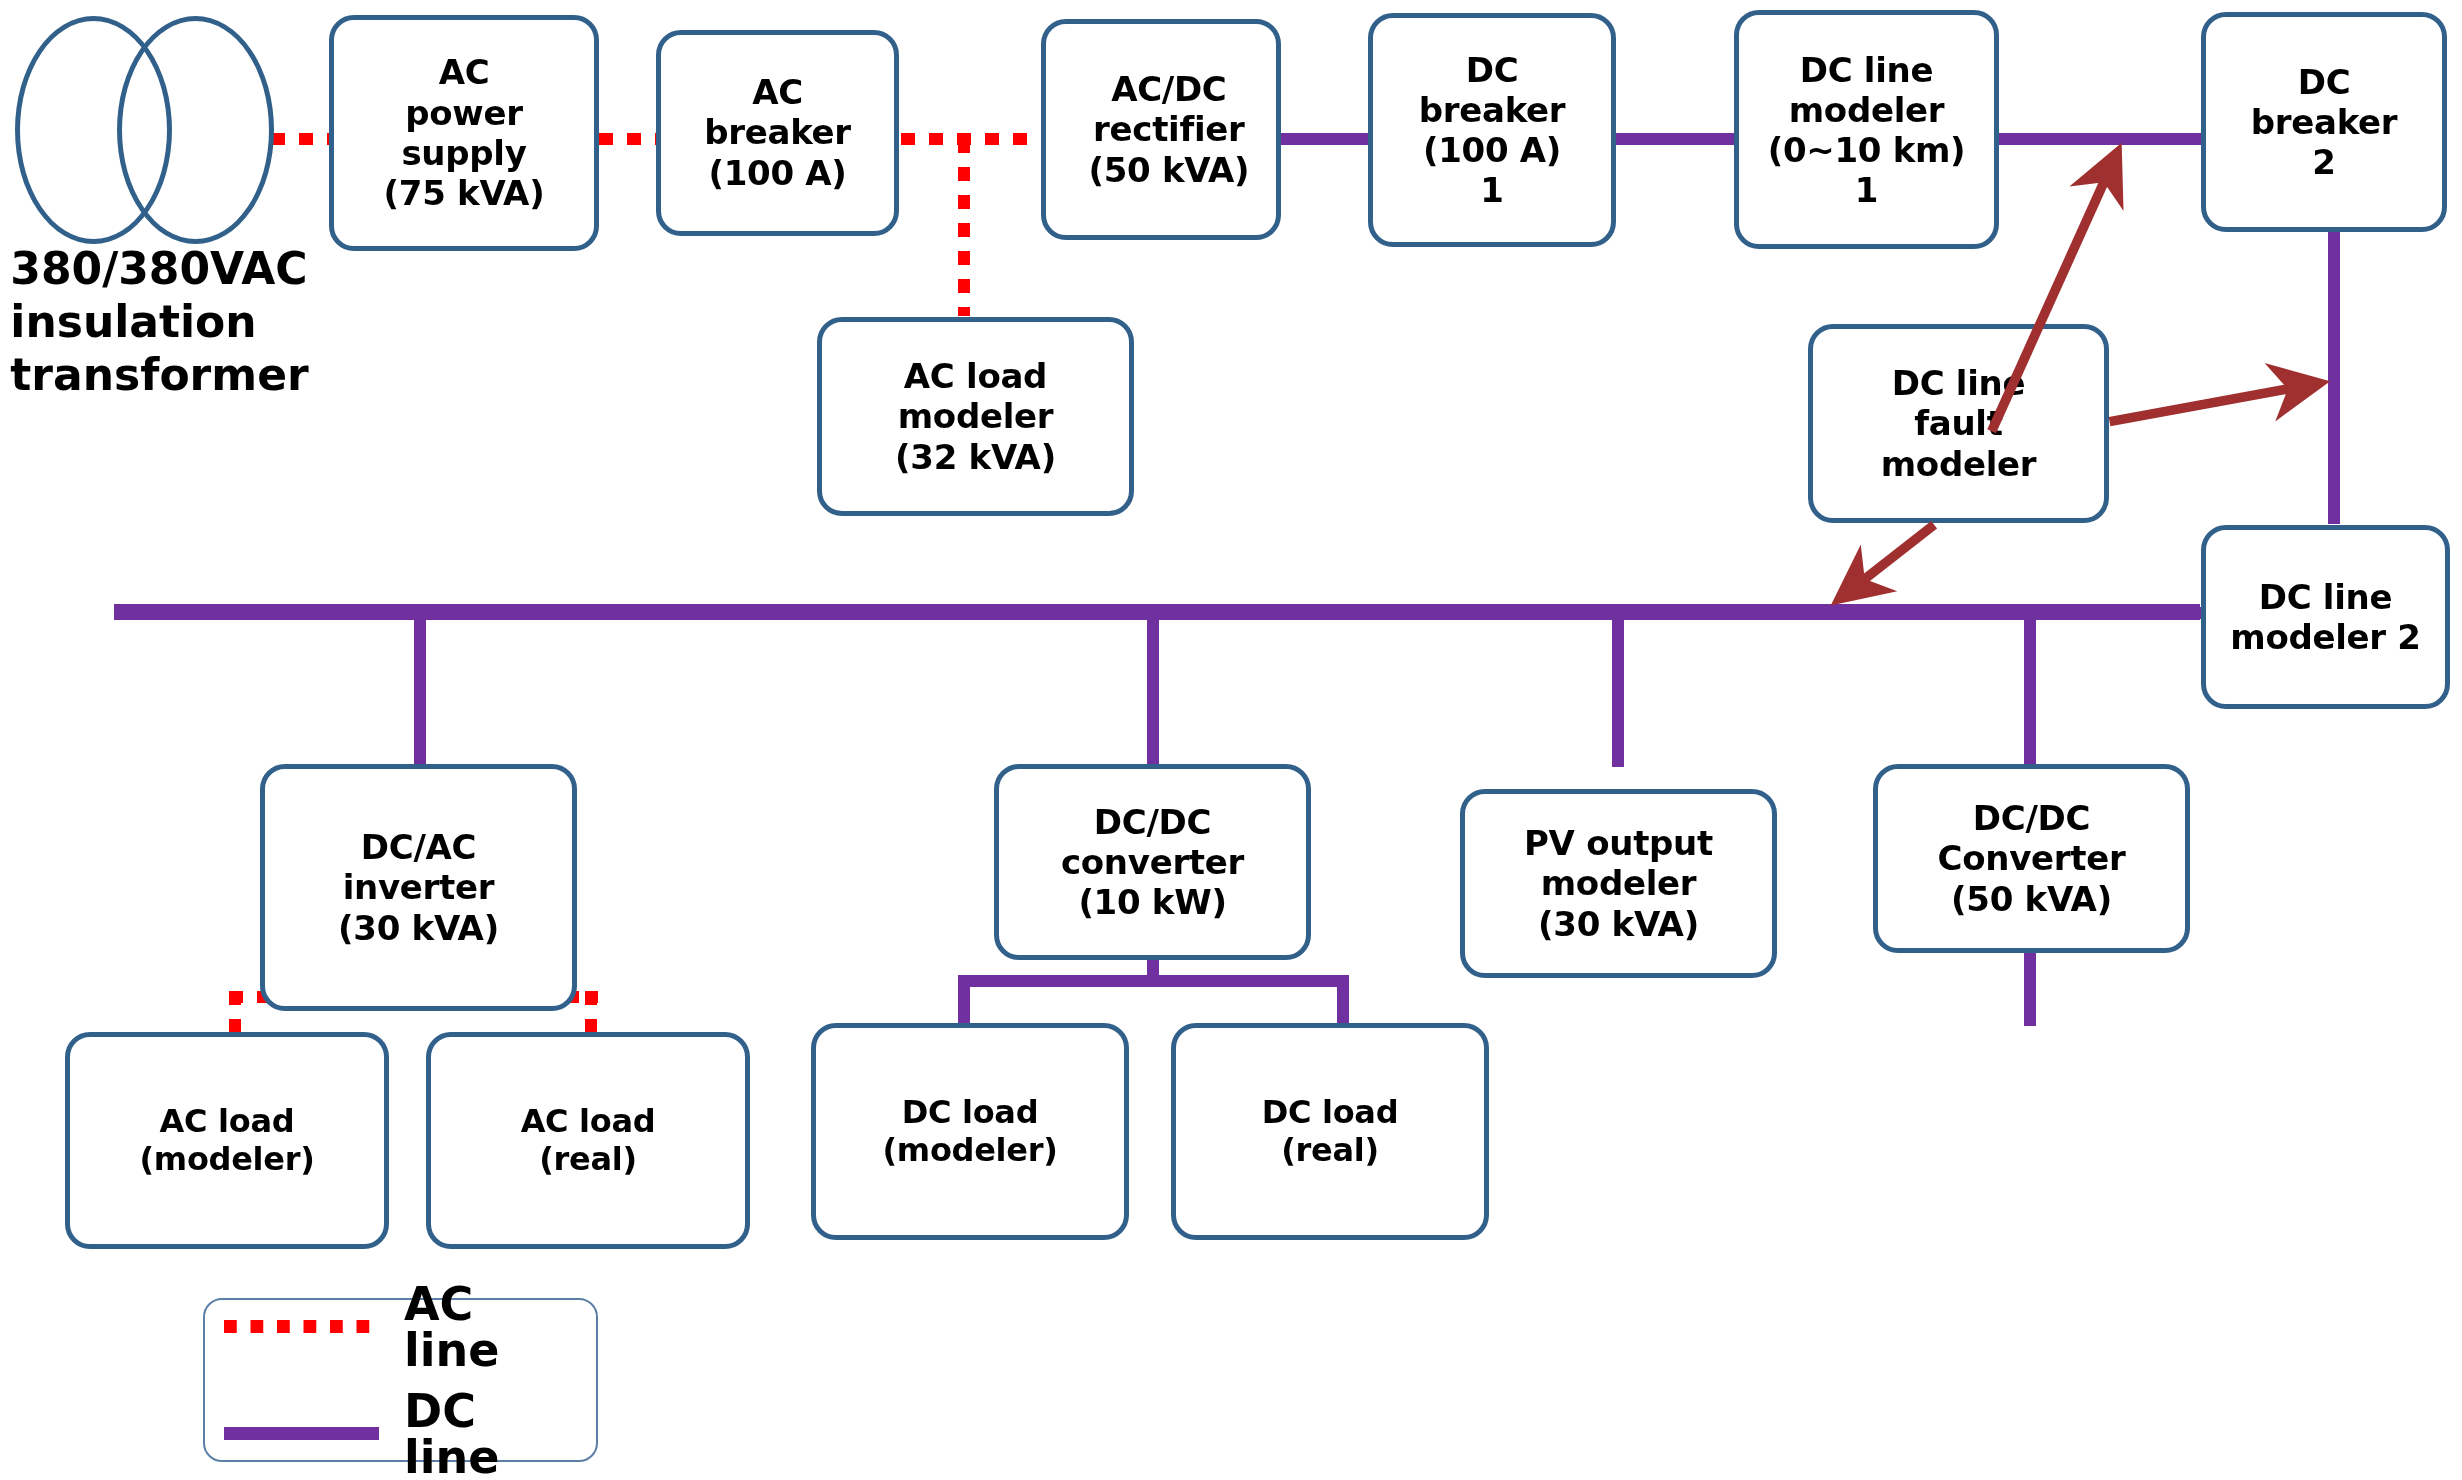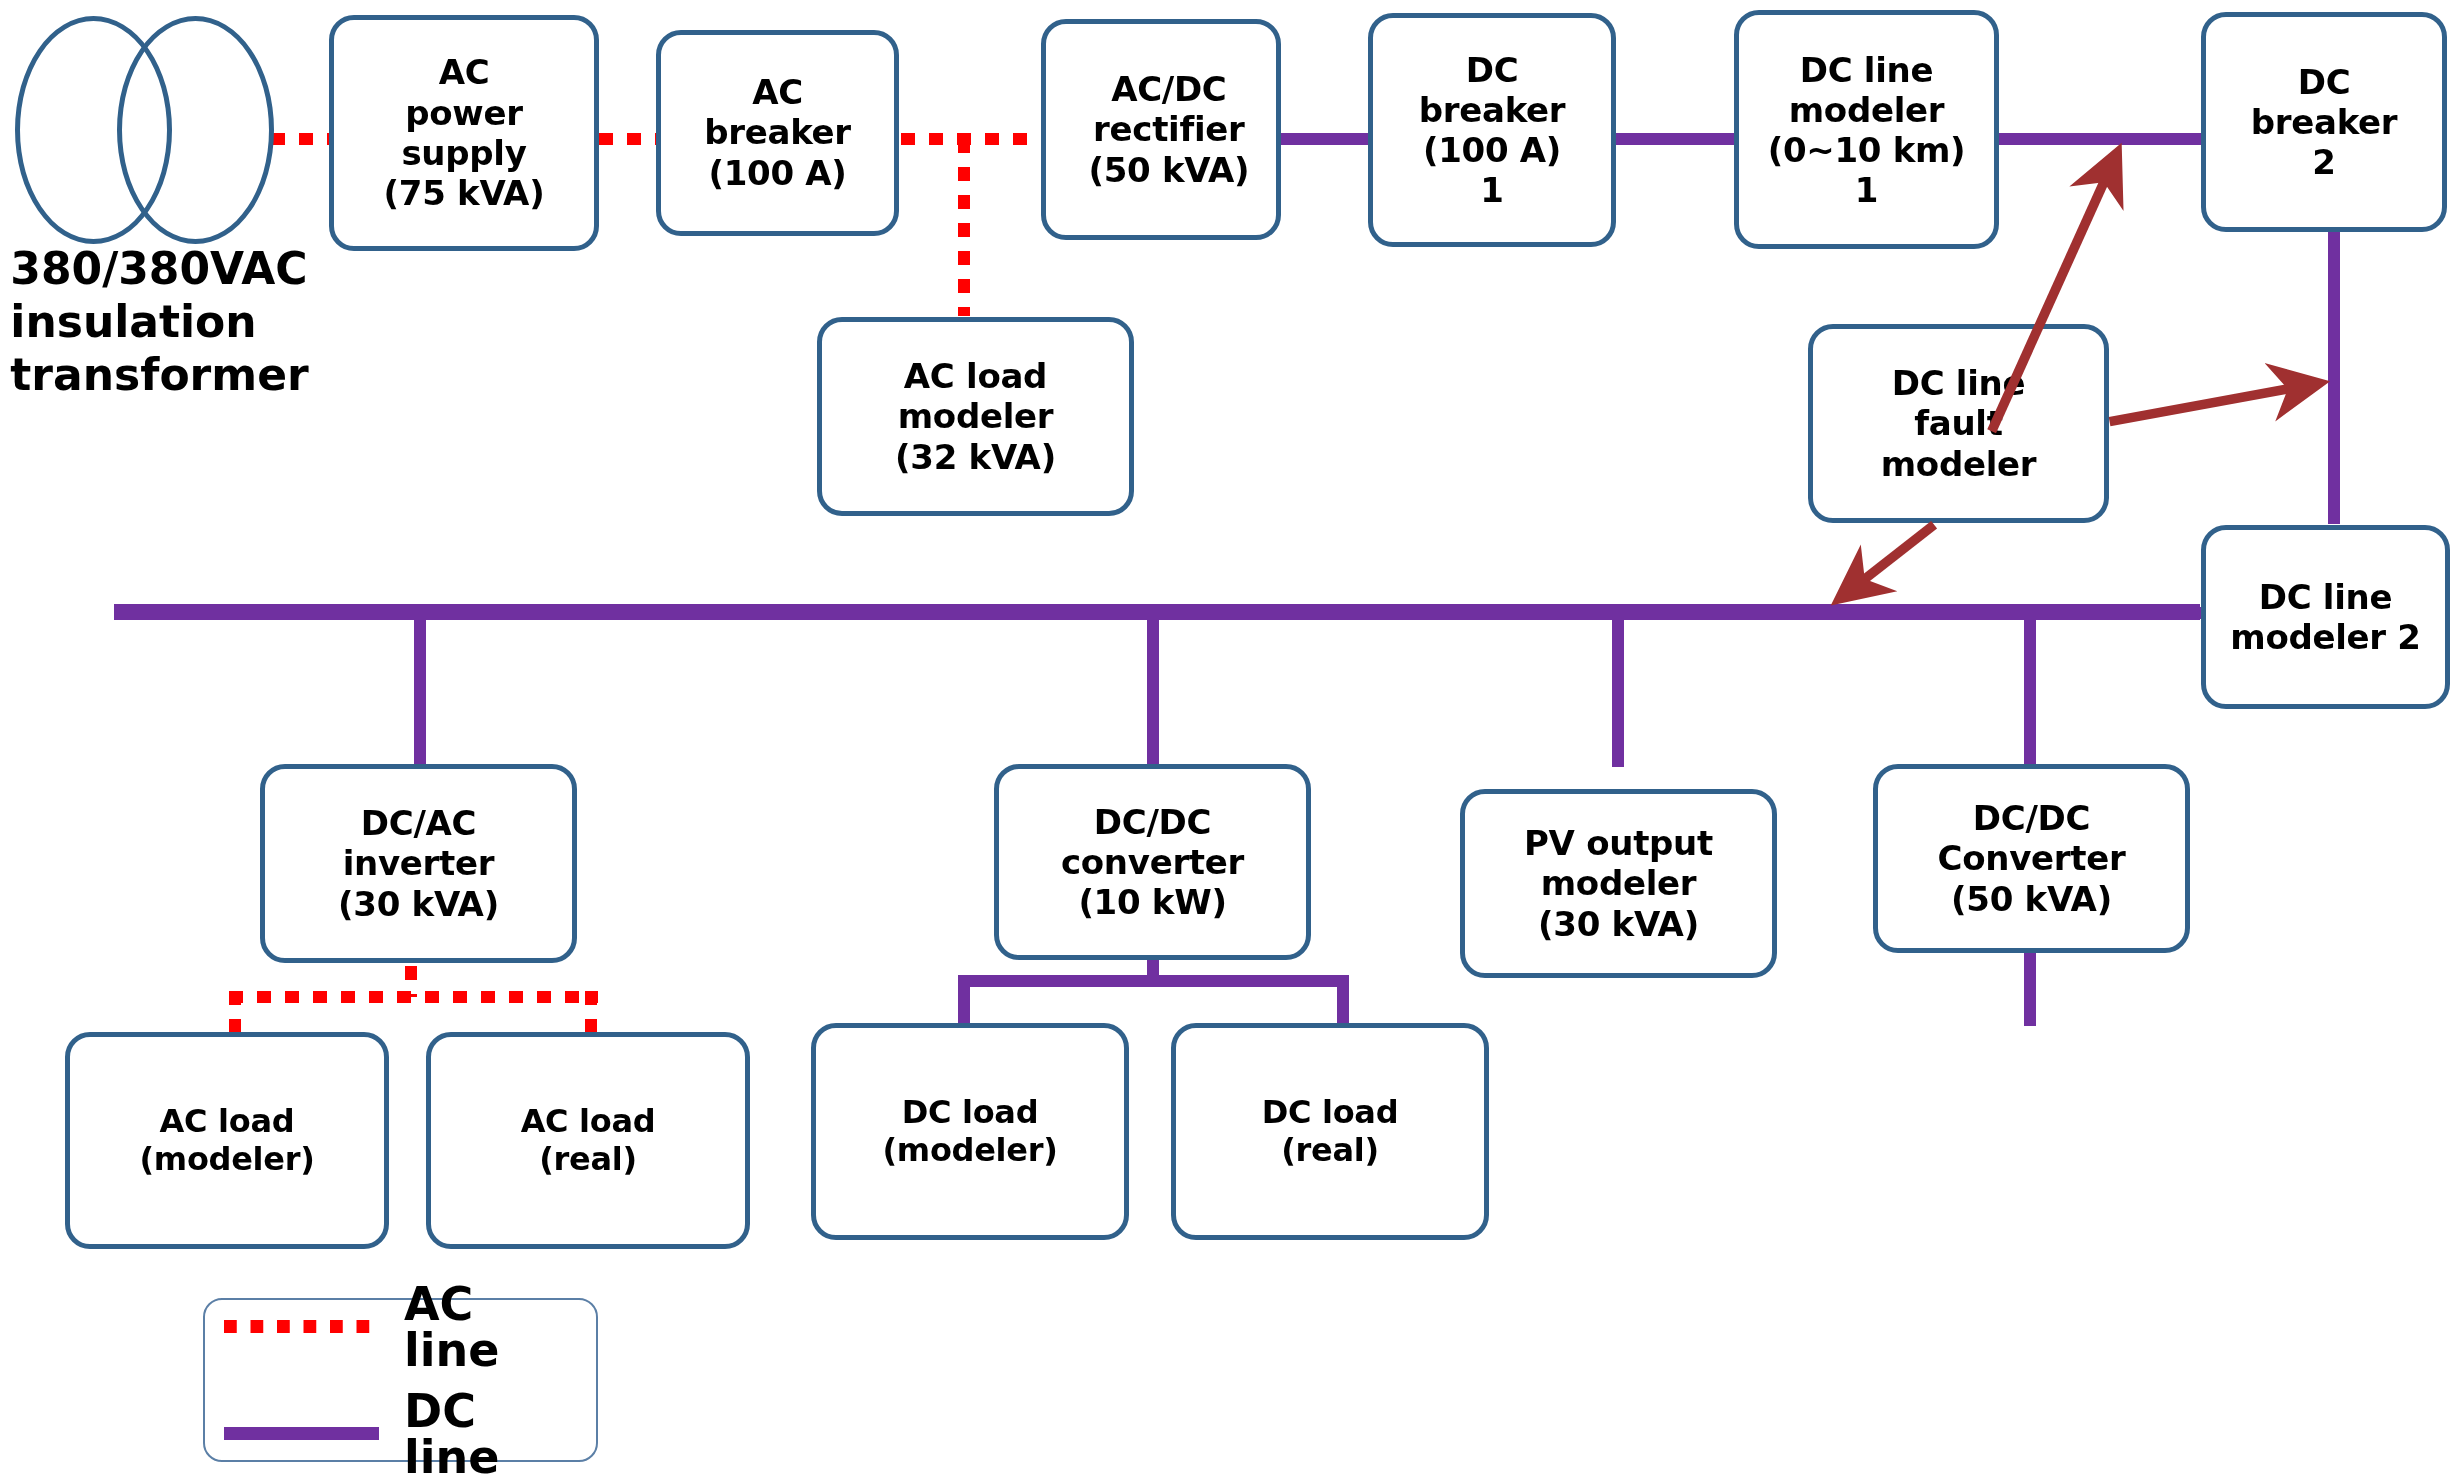--- a/index.html
+++ b/index.html
@@ -208,21 +208,21 @@
     <span class="lbl">DC line
 fault
 modeler</span>
   </div>
 
   <div class="node" style="left:2201px;top:525px;width:249px;height:184px;">
     <span class="lbl">DC line
 modeler 2</span>
   </div>
 
-  <div class="node" style="left:260px;top:764px;width:317px;height:199px;">
+  <div class="node" style="left:260px;top:764px;width:317px;height:247px;">
     <span class="lbl">DC/AC
 inverter
 (30 kVA)</span>
   </div>
 
   <div class="node" style="left:994px;top:764px;width:317px;height:196px;">
     <span class="lbl">DC/DC
 converter
 (10 kW)</span>
   </div>

